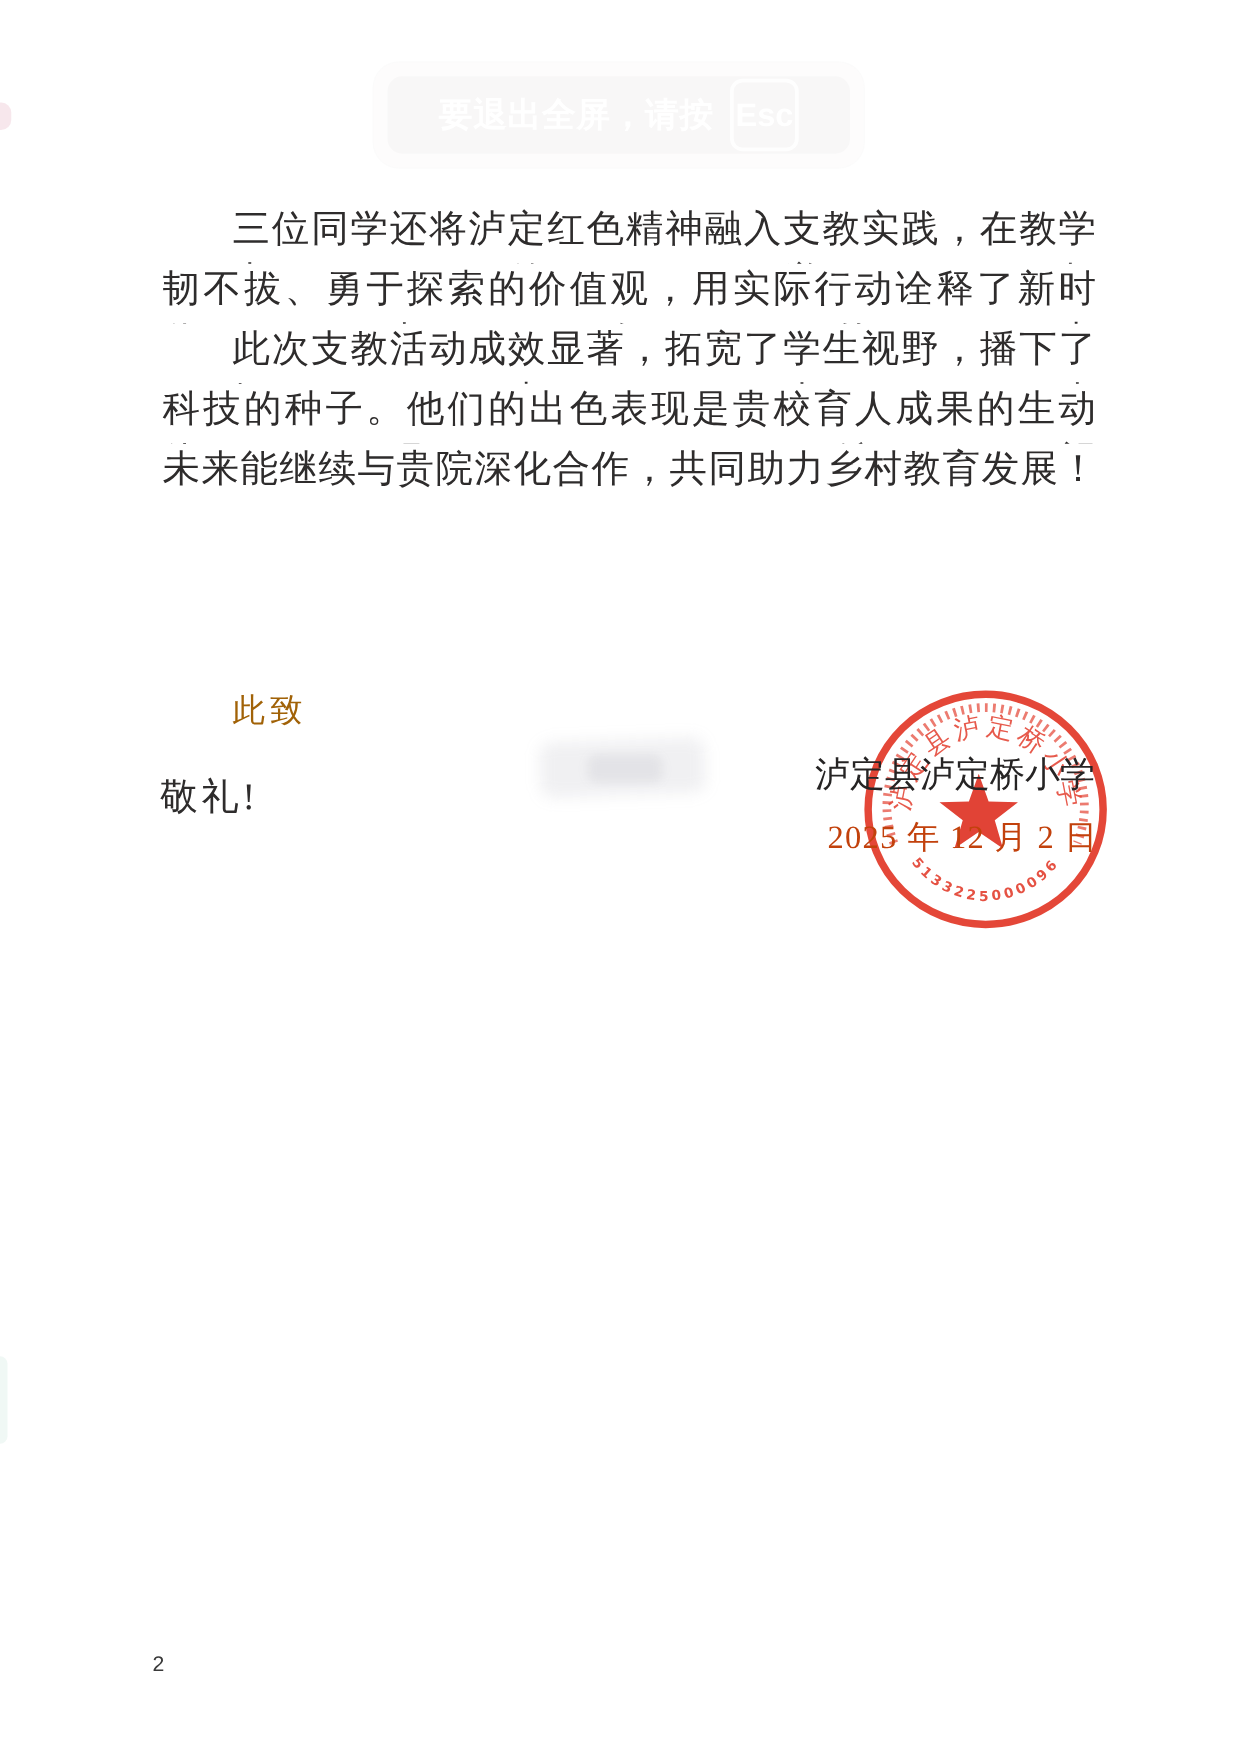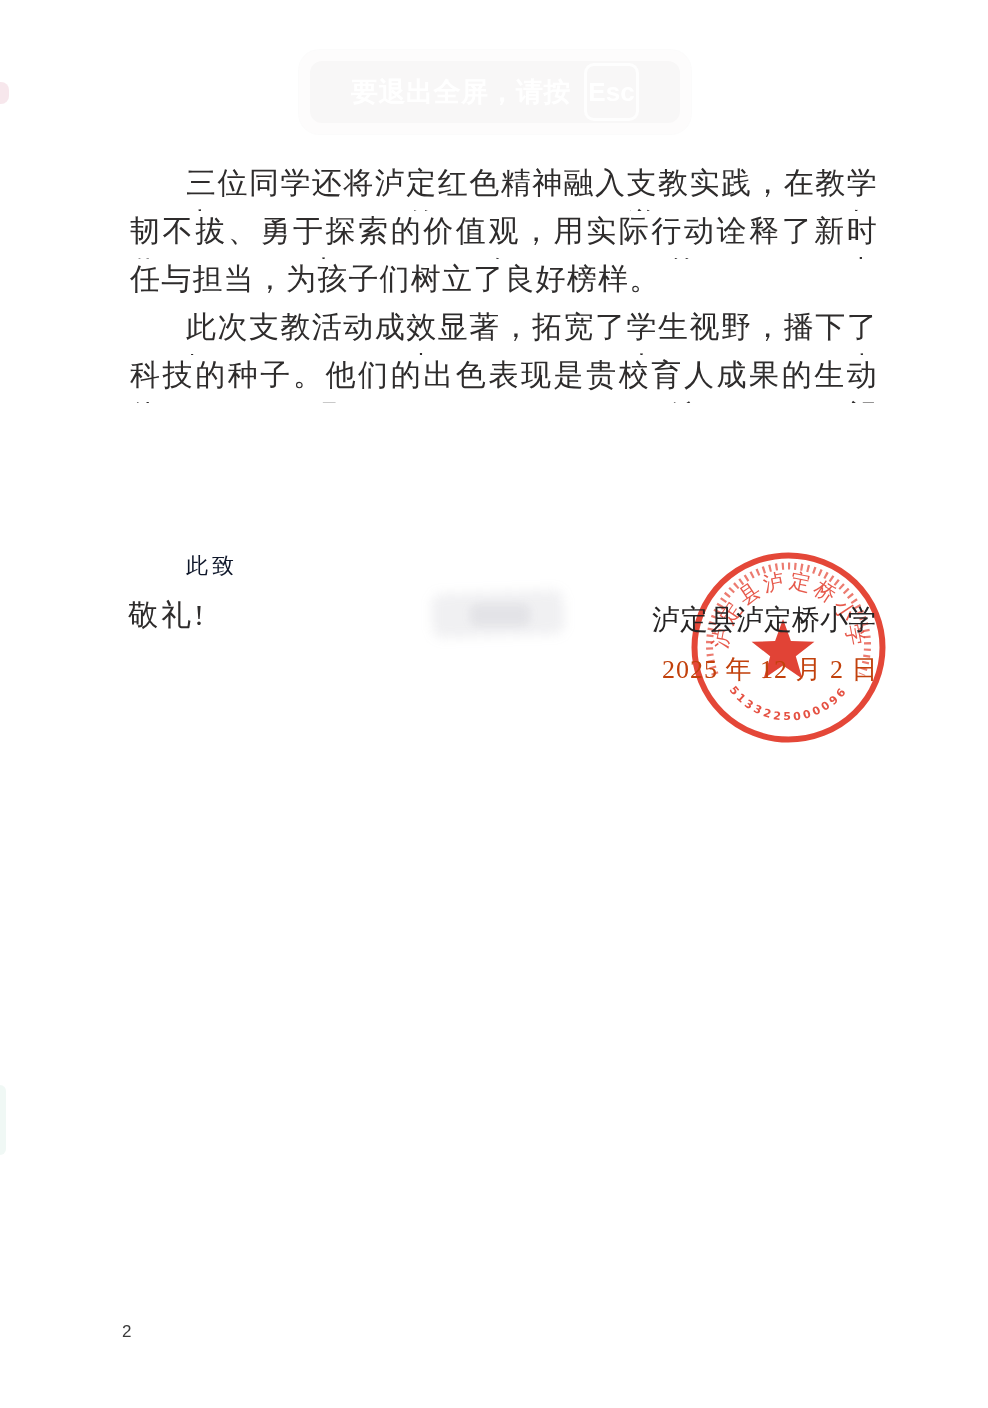--- a/index.html
+++ b/index.html
@@ -32,22 +32,22 @@
 
   
   .bodytext { position: absolute; left: 130px; top: 163px; width: 748px; }
   .tline {
     height: 48px; font-size: 30px; color: #2e2c2c; letter-spacing: 1.2px;
     white-space: nowrap;
   }
   .tline.just { letter-spacing: 1.2px; text-align: justify; text-align-last: justify; white-space: normal; height: 48px; overflow: hidden; }
   .tline.indent { padding-left: 56px; }
 
-  .closing-cizhi { position: absolute; left: 186px; top: 551px; font-size: 22px; color: #0f172a; letter-spacing: 4px; }
-  .closing-jingli { position: absolute; left: 128px; top: 595px; font-size: 30px; color: #2e2c2c; letter-spacing: 3px; text-align: center; }
+  .closing-cizhi { position: absolute; left: 186px; top: 551px; font-size: 26px; color: #a16207; letter-spacing: 4px; }
+  .closing-jingli { position: absolute; left: 128px; top: 617px; font-size: 30px; color: #2e2c2c; letter-spacing: 3px; text-align: center; }
 
   .sig-org { position: absolute; left: 652px; top: 601px; font-size: 28px; color: #262424; letter-spacing: 0px; z-index: 5; white-space: nowrap; }
   .sig-date { position: absolute; left: 662px; top: 652px; font-size: 26px; color: #c2410c; letter-spacing: 1px; z-index: 5; white-space: nowrap; }
 
   .pagenum { position: absolute; left: 122px; top: 1322px; font-size: 17px; color: #3a3a3a; font-family: "Liberation Sans", sans-serif; }
 
   
   .seal-wrap { position: absolute; left: 686px; top: 550px; width: 205px; height: 195px; z-index: 2; opacity: 0.93; }
   .seal-wrap svg { width: 100%; height: 100%; }
 
@@ -76,23 +76,23 @@
 <div class="toast">
   <div class="toast-inner">
     <span class="toast-msg">要退出全屏，请按</span>
     <span class="toast-key">Esc</span>
   </div>
 </div>
 
 <div class="bodytext">
   <div class="tline indent just">三位同学还将泸定红色精神融入支教实践，在教学中传递坚</div>
   <div class="tline just">韧不拔、勇于探索的价值观，用实际行动诠释了新时代青年的责</div>
-  <div class="tline">任与担当，为孩子们树立了良好榜样。</div>
   <div class="tline indent just">此次支教活动成效显著，拓宽了学生视野，播下了探索未来</div>
   <div class="tline just">科技的种子。他们的出色表现是贵校育人成果的生动体现。希望</div>
+  <div class="tline">未来能继续与贵院深化合作，共同助力乡村教育发展！</div>
 </div>
 
 <div class="closing-cizhi">此致</div>
 <div class="closing-jingli">敬礼!</div>
 
 <div class="sig-org">泸定县泸定桥小学</div>
 <div class="sig-date">2025 年 12 月 2 日</div>
 
 <div class="seal-wrap">
   <svg viewBox="0 0 205 195" preserveAspectRatio="none">

